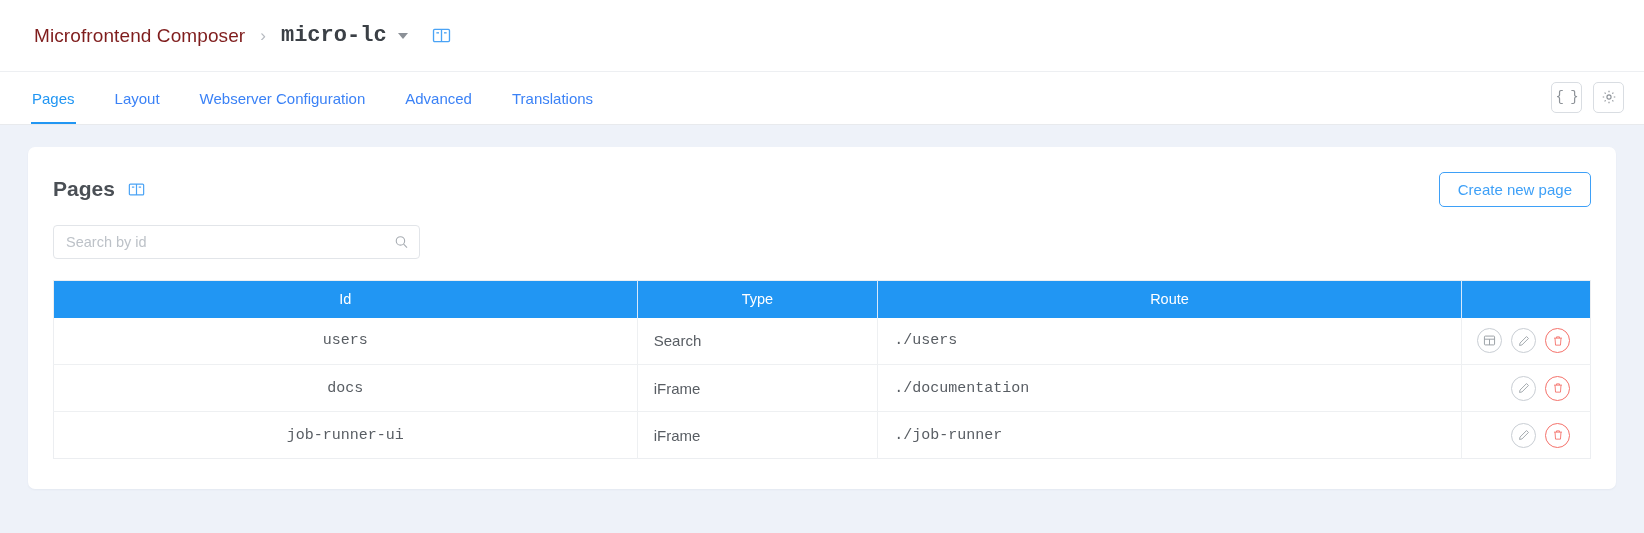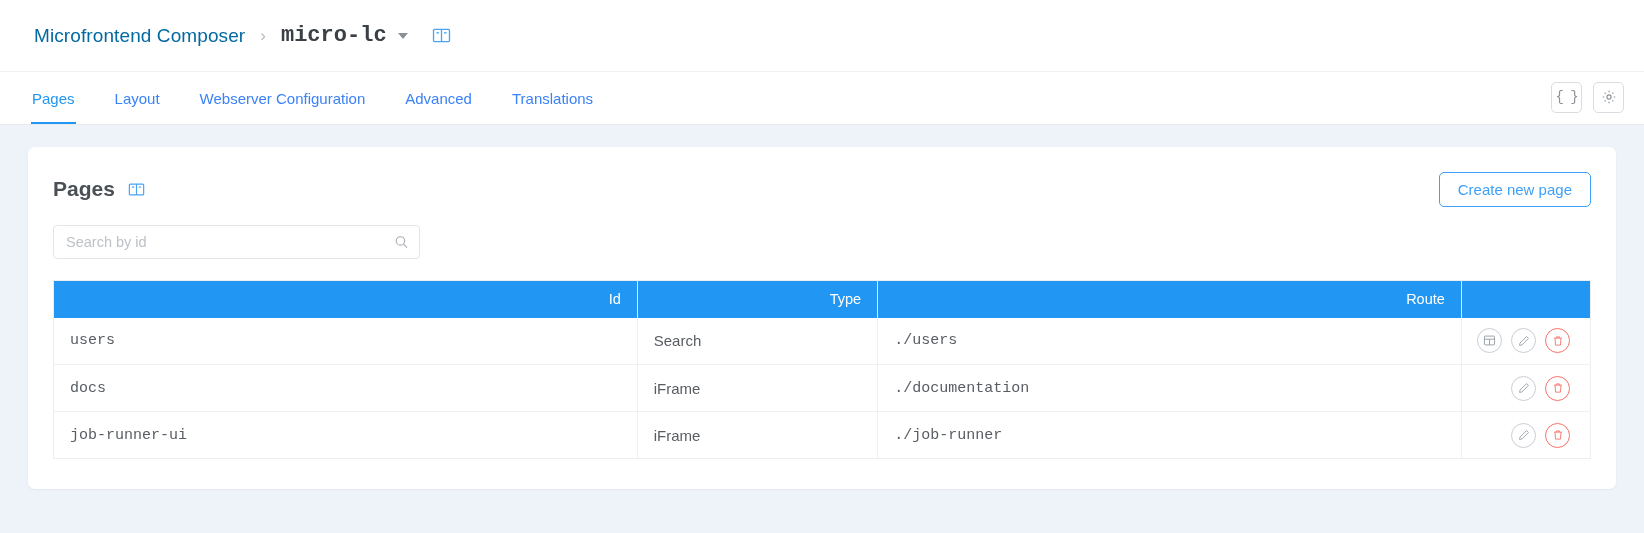--- a/index.html
+++ b/index.html
@@ -20,21 +20,21 @@
 
   .breadcrumb-bar {
     height: 72px;
     display: flex;
     align-items: center;
     padding: 0 0 0 34px;
     border-bottom: 1px solid #edeff2;
   }
   .crumb-root {
     font-size: 19px;
-    color: #0369a1;
+    color: #7f1d1d;
     letter-spacing: .1px;
     white-space: nowrap;
   }
   .crumb-sep {
     color: #b6bac0;
     font-size: 17px;
     margin: 0 15px;
     line-height: 1;
   }
   .crumb-current {
@@ -163,39 +163,39 @@
     width: 100%;
     border-collapse: collapse;
     border: 1px solid #eceef1;
     table-layout: fixed;
   }
   .tbl thead th {
     background: #2196f3;
     color: #ffffff;
     font-size: 14.5px;
     font-weight: normal;
-    text-align: right;
+    text-align: center;
     height: 37px;
     padding: 0 16px;
     border-right: 1px solid #d7e9fb;
   }
   .tbl thead th:last-child { border-right: none; }
   .tbl tbody td {
     height: 47px;
     padding: 0 16px;
     font-size: 15px;
     color: #585d63;
     border-bottom: 1px solid #eef0f2;
     border-right: 1px solid #eef0f2;
     overflow: hidden;
     white-space: nowrap;
   }
   .tbl tbody td:last-child { border-right: none; }
   .tbl tbody tr:last-child td { border-bottom: none; }
-  .cell-id { font-family: "Liberation Mono", monospace; font-size: 14px; color: #585d63; }
+  .cell-id { font-family: "Liberation Mono", monospace; font-size: 14px; color: #585d63; text-align: center; }
   .cell-route { font-family: "Liberation Mono", monospace; font-size: 14px; color: #585d63; }
 
   .col-id { width: 556px; }
   .col-type { width: 229px; }
   .col-route { width: 556px; }
   .col-actions { width: 123px; }
 
   .actions-cell { padding-right: 20px !important; }
   .actions-row {
     display: flex;

